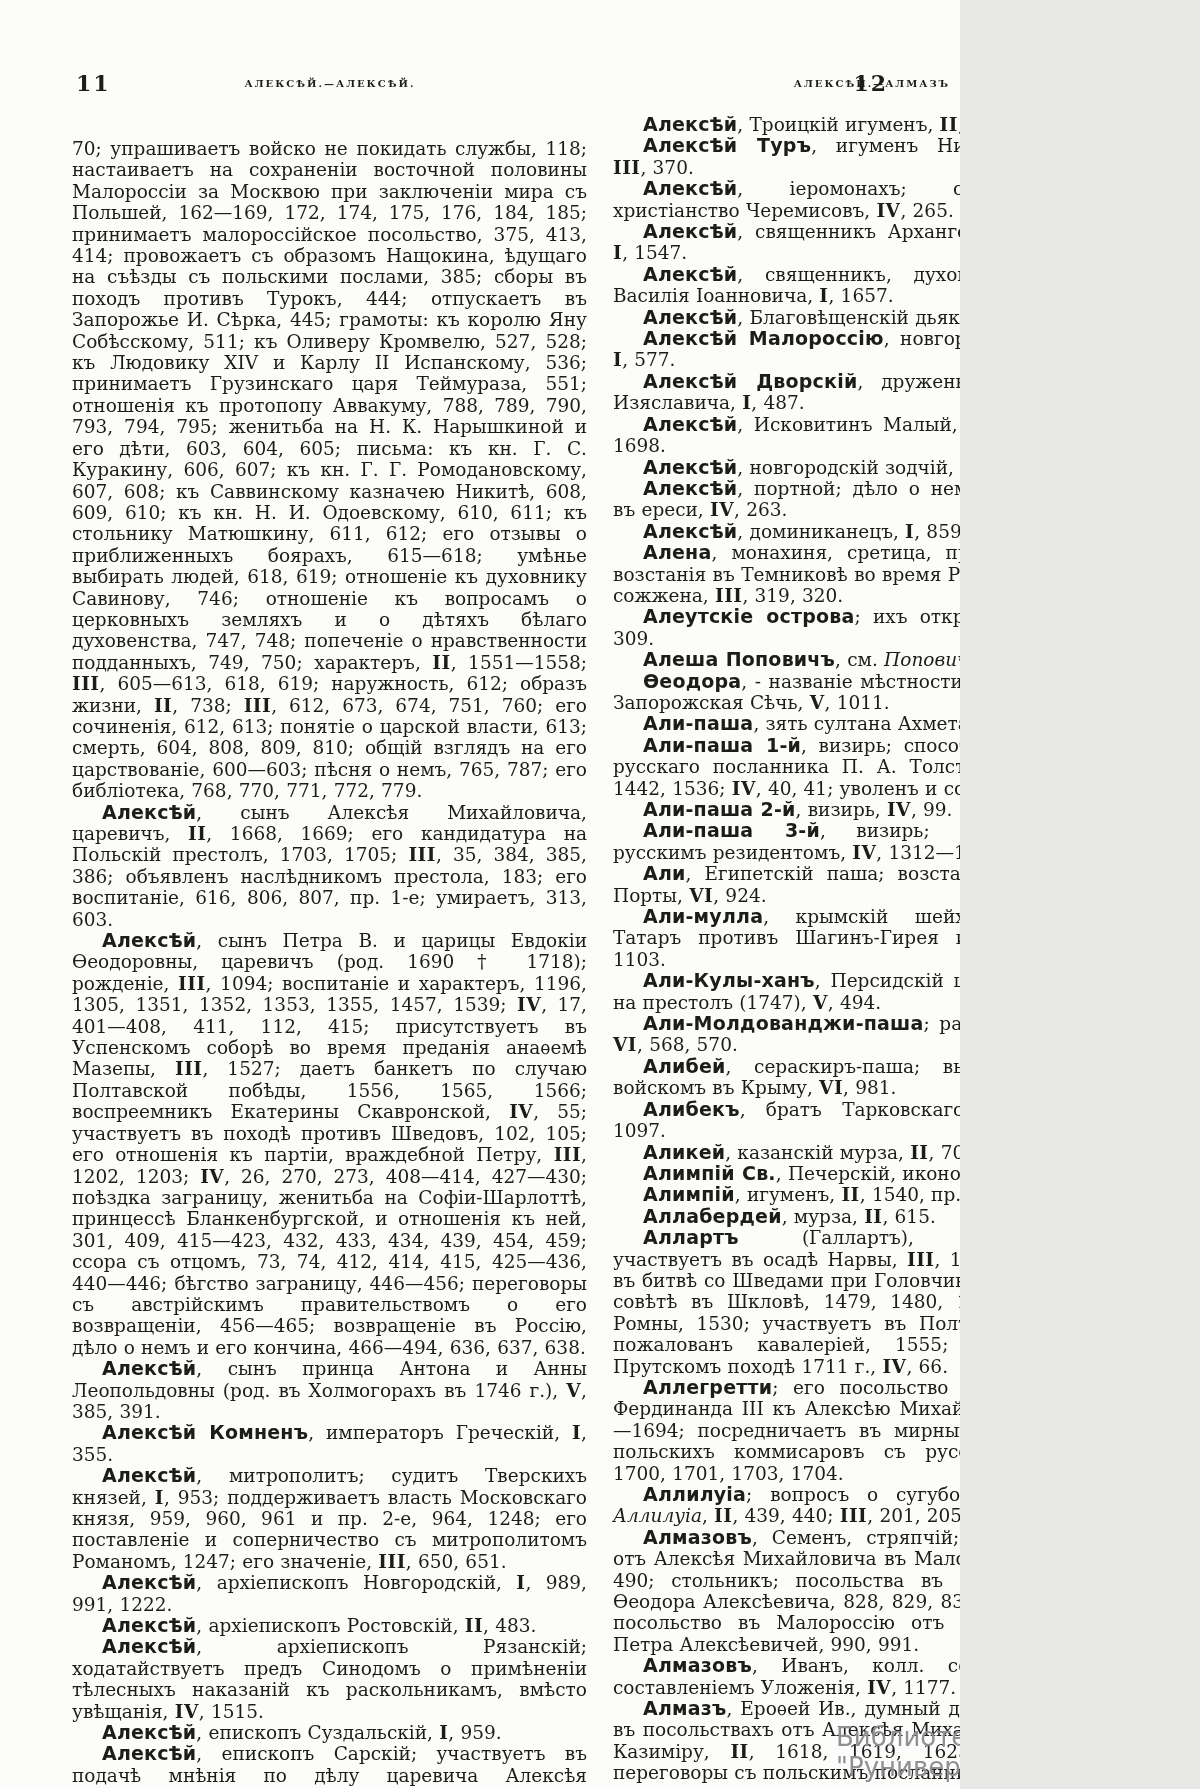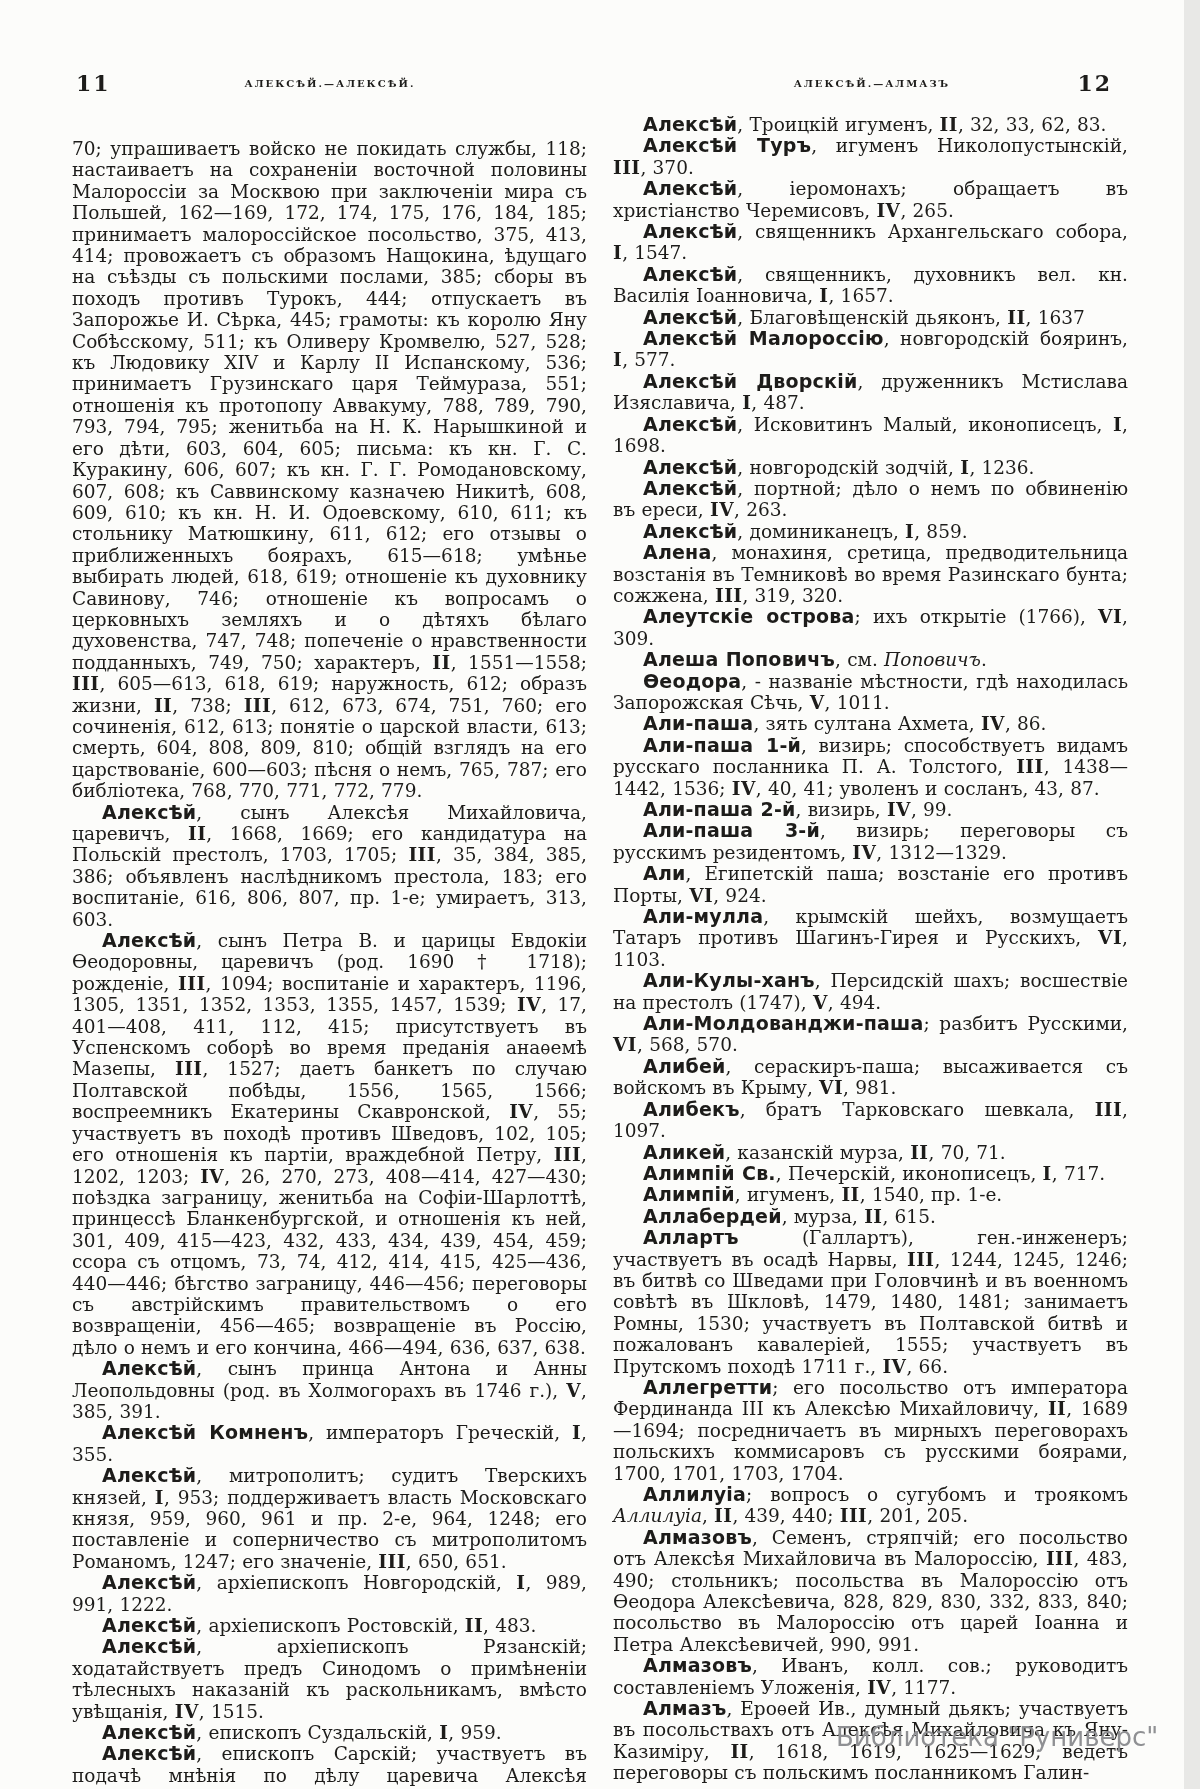--- a/index.html
+++ b/index.html
@@ -3,21 +3,21 @@
 <meta charset="utf-8">
 <style>
   html,body { margin:0; padding:0; }
   body {
     width:1200px; height:1789px;
     background:#e8e8e6;
     font-family:"DejaVu Serif","Liberation Serif",serif;
   }
   .page {
     position:relative;
-    width:1184px; height:1789px;
+    width:960px; height:1789px;
     background:#fcfcfa;
     color:#1d1c1a;
     overflow:hidden;
   }
   
   .pagenum {
     position:absolute; top:70px;
     font-size:22px; font-weight:bold; letter-spacing:2px;
     font-family:"DejaVu Serif",serif;
   }

